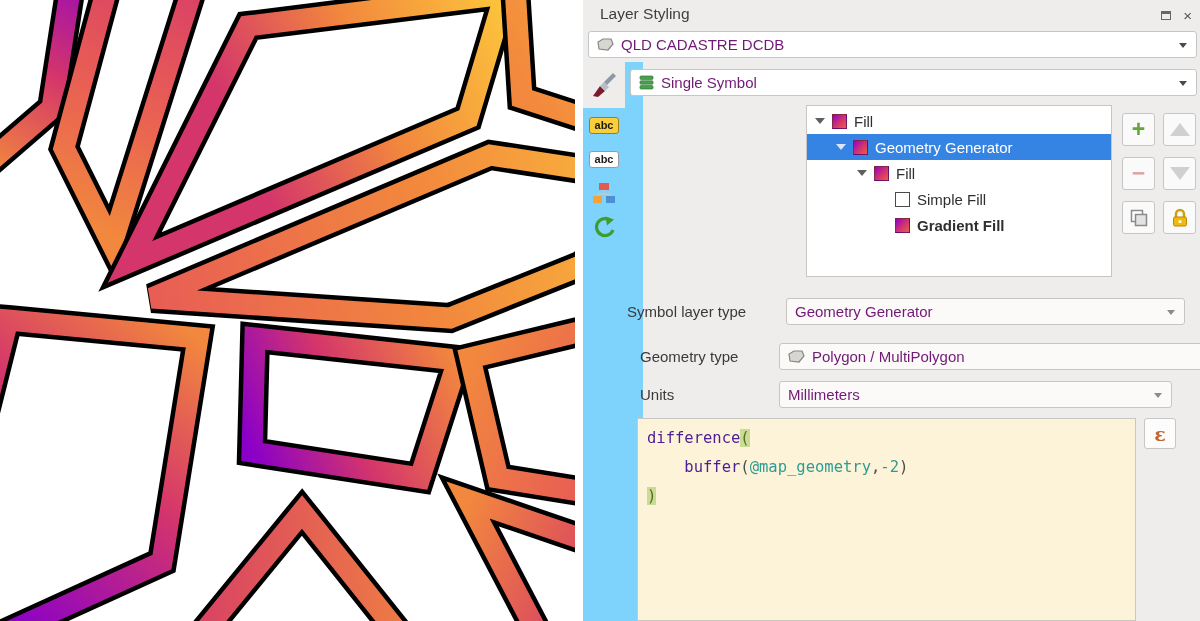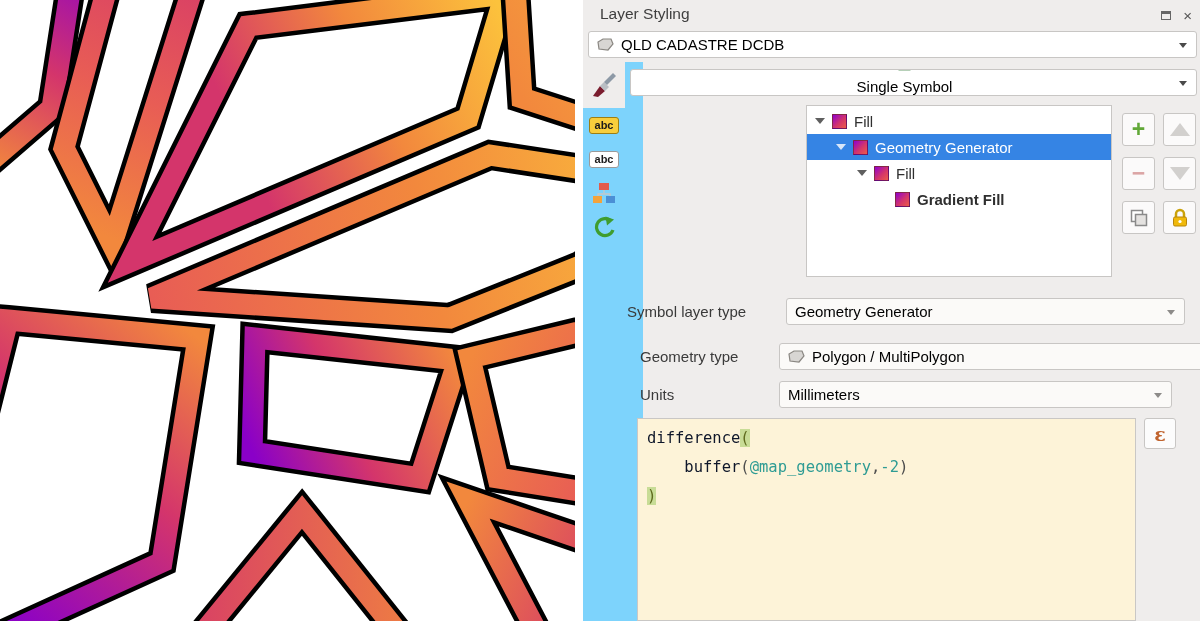--- a/index.html
+++ b/index.html
@@ -14,26 +14,26 @@
   
   .panel { position:absolute; left:575px; top:0; width:625px; height:621px; background:#efedec; overflow:hidden; }
   .panel::before { content:''; position:absolute; left:0; top:0; width:8px; height:100%; background:#ffffff; }
 
   .panel-title { position:absolute; left:25px; top:5px; font-size:15.5px; color:#3f3f3f; }
   .dock-btns { position:absolute; right:8px; top:6px; display:flex; gap:12px; align-items:center; }
   .float-sq { display:inline-block; width:10px; height:9px; border:1.5px solid #666; border-top-width:3px; }
   .dock-close { font-size:15px; color:#555; line-height:1; }
 
   .combo { position:absolute; background:#fff; border:1px solid #c8c6c4; border-radius:3px;
-           display:flex; align-items:center; gap:7px; padding:0 26px 0 8px; font-size:15px; color:#000000; }
+           display:flex; align-items:center; gap:7px; padding:0 26px 0 8px; font-size:15px; color:#701a75; }
   .combo-arrow { position:absolute; right:9px; top:50%; margin-top:-2px; width:0; height:0;
                  border-left:4.5px solid transparent; border-right:4.5px solid transparent; border-top:5.5px solid #4a4a4a; }
   .combo-arrow.light { border-top-color:#8d8b89; }
   .layer-combo   { left:13px;  top:31px;  width:609px; height:27px; }
-  .renderer-combo{ left:55px;  top:69px;  width:567px; height:27px;flex-direction:column; }
+  .renderer-combo{ left:55px;  top:69px;  width:567px; height:27px; }
   .field-combo   { background:#fbfaf8; }
 
   
   .tabstrip { position:absolute; left:8px; top:62px; bottom:0; width:60px; background:#7dd3fc; }
   .tab { width:42px; height:34px; display:flex; align-items:center; justify-content:center; }
   .tab.active { height:46px; background:#efedec; }
   .abc { display:inline-flex; align-items:center; justify-content:center; width:30px; height:17px;
          border-radius:3px; font-size:11px; font-weight:bold; color:#1a1a1a; }
   .abc-y { background:#f8ce3c; border:1px solid #9c7e14; }
   .abc-w { background:#ffffff; border:1px solid #9a9a9a; }
@@ -70,21 +70,21 @@
   .lbl-units { left:65px; top:386px; }
   .cmb-type  { left:211px; top:298px; width:399px; height:27px; }
   .cmb-geom  { left:204px; top:343px; width:464px; height:27px; }
   .cmb-units { left:204px; top:381px; width:393px; height:27px; }
 
   
   .expr { position:absolute; left:62px; top:418px; width:499px; height:203px; background:#fdf3d8;
           border:1px solid #c9c7c5; font-family:"DejaVu Sans Mono", monospace; font-size:15.5px;
           padding:5px 0 0 9px; overflow:hidden; }
   .code-line { white-space:pre; line-height:29px; }
-  .tok-fn    { color:#0f172a; }
+  .tok-fn    { color:#4c1d95; }
   .tok-var   { color:#2f9c94; }
   .tok-num   { color:#2f9c94; }
   .tok-plain { color:#4d4d4d; }
   .tok-hl    { background:#c8dc96; color:#5f6b1e; }
   .eps-btn { position:absolute; left:569px; top:418px; width:32px; height:31px; background:#fcfcfc;
              border:1px solid #c8c6c4; border-radius:3px; color:#c0632d; font-size:19px; font-weight:bold;
              font-family:"DejaVu Serif", serif; display:flex; align-items:center; justify-content:center; cursor:pointer; }
 </style>
 </head>
 <body>
@@ -232,20 +232,25 @@
         <div class="tree-row selected" style="padding-left: 29px;">
           <span class="expander"></span>
           <span class="swatch gradient"></span>
           <span>Geometry Generator</span>
         </div>
         <div class="tree-row" style="padding-left: 50px;">
           <span class="expander"></span>
           <span class="swatch gradient"></span>
           <span>Fill</span>
         </div>
+        <div class="tree-row" style="padding-left: 71px;">
+          <span class="expander-spacer"></span>
+          <span class="swatch empty"></span>
+          <span>Simple Fill</span>
+        </div>
         <div class="tree-row" style="padding-left: 71px; font-weight: bold;">
           <span class="expander-spacer"></span>
           <span class="swatch gradient"></span>
           <span>Gradient Fill</span>
         </div>
       </div>
 
     <div class="sym-btn btn-add">+</div>
     <div class="sym-btn btn-up">
         <span class="tri-up"></span>

